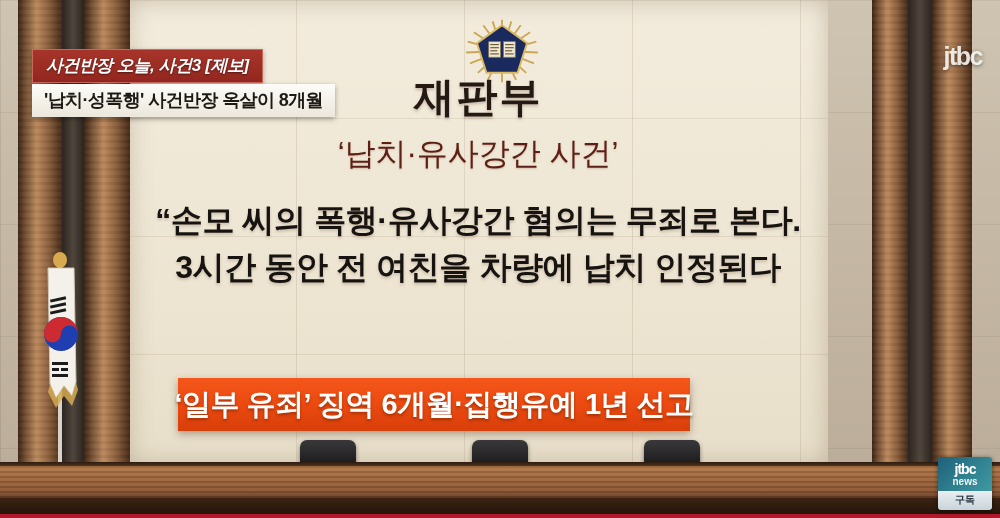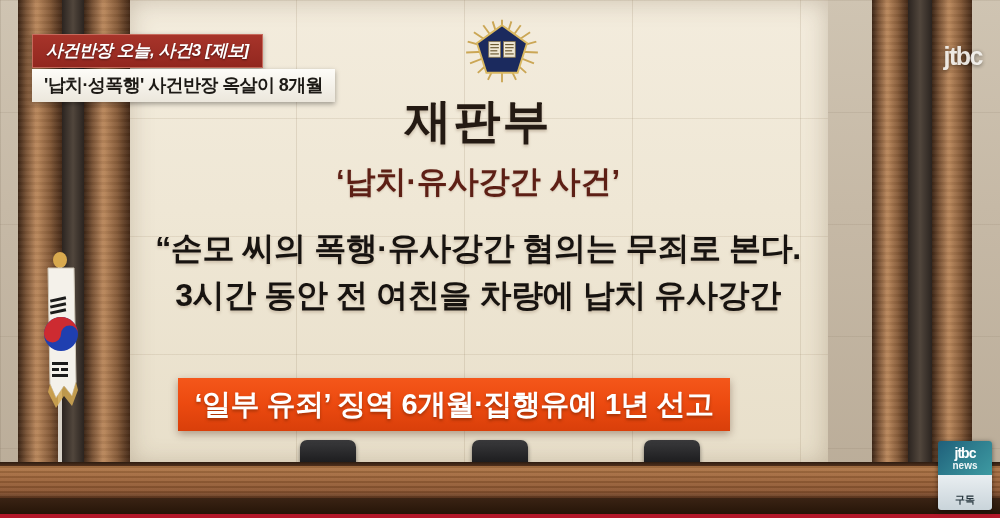--- a/index.html
+++ b/index.html
@@ -111,21 +111,21 @@
   .bottom-red{
     position:absolute;left:0;right:0;bottom:0;height:4px;
     background:#b3182a;
   }
   .bench-skirt{
     position:absolute;left:0;right:0;bottom:4px;height:16px;
     background:linear-gradient(180deg,#3a2314 0%,#261508 100%);
   }
 
   
-  .chyron{position:absolute;left:32px;top:34px;z-index:20;}
+  .chyron{position:absolute;left:32px;top:49px;z-index:20;}
   .chyron-top{
     display:inline-block;
     background:linear-gradient(180deg,#a7342a 0%,#92271f 100%);
     border:1px solid #c76a5c;
     color:#ffffff;
     font-weight:bold;font-style:italic;
     font-size:17px;letter-spacing:-.4px;
     padding:4px 13px 5px 13px;
     text-shadow:0 1px 2px rgba(0,0,0,.5);
     box-shadow:0 2px 5px rgba(0,0,0,.35);
@@ -166,52 +166,52 @@
     color:#ffffff;
     padding:5px 0 4px 0;
     line-height:1.05;
   }
   .sub-badge .b-top .l1{display:block;font-size:14px;letter-spacing:-1px;}
   .sub-badge .b-top .l2{display:block;font-size:10px;letter-spacing:0px;opacity:.92;}
   .sub-badge .b-bot{
     background:linear-gradient(180deg,#e9eef1 0%,#c9d4da 100%);
     color:#22323a;
     font-size:10px;
-    padding:18px 0 3px 0;
+    padding:2px 0 3px 0;
   }
 
   
   .gfx{
     position:absolute;left:128px;top:0;width:700px;z-index:15;
     text-align:center;
   }
   .gfx .heading{
-    margin-top:90px;
-    font-size:47px;font-weight:bold;color:#241a13;
+    margin-top:70px;
+    font-size:41px;font-weight:bold;color:#241a13;
     letter-spacing:2px;
     text-shadow:0 2px 3px rgba(120,95,70,.35);
   }
   .gfx .subheading{
     margin-top:8px;
-    font-size:31px;font-weight:bold;color:#5d1f15;
+    font-size:31px;font-weight:normal;color:#5d1f15;
     letter-spacing:0px;
     text-shadow:0 1px 2px rgba(140,110,85,.35);
   }
   .quote{
     margin-top:22px;
   }
   .quote .qline{
     font-size:32px;font-weight:bold;color:#171310;
     line-height:1.47;
     letter-spacing:-.4px;
     text-shadow:0 2px 3px rgba(130,105,80,.32);
     white-space:nowrap;
   }
   .verdict-bar{
-    position:absolute;left:178px;top:378px;width:552px;height:53px;
+    position:absolute;left:178px;top:378px;width:512px;height:53px;
     z-index:16;
     background:linear-gradient(180deg,#f4571a 0%,#ec4a10 48%,#d93f0a 100%);
     box-shadow:0 3px 8px rgba(60,20,0,.35);
     display:flex;align-items:center;justify-content:center;
   }
   .verdict-bar .vtext{
     color:#ffffff;
     font-size:29px;font-weight:bold;
     letter-spacing:-.5px;
     text-shadow:0 2px 3px rgba(110,35,0,.55);
@@ -312,21 +312,21 @@
         <rect x="24" y="124" width="16" height="3"></rect>
       </g>
     </svg>
   </div>
 
   <div class="gfx">
     <div class="heading">재판부</div>
     <div class="subheading">‘납치·유사강간 사건’</div>
     <div class="quote">
       <div class="qline">“손모 씨의 폭행·유사강간 혐의는 무죄로 본다.</div>
-      <div class="qline">3시간 동안 전 여친을 차량에 납치 유사강간</div>
+      <div class="qline">3시간 동안 전 여친을 차량에 납치 인정된다</div>
     </div>
   </div>
 
   <div class="verdict-bar">
     <span class="vtext">‘일부 유죄’ 징역 6개월·집행유예 1년 선고</span>
   </div>
 
   <div class="chairs">
     <div class="chair" id="chair-1"></div>
     <div class="chair" id="chair-2"></div>

